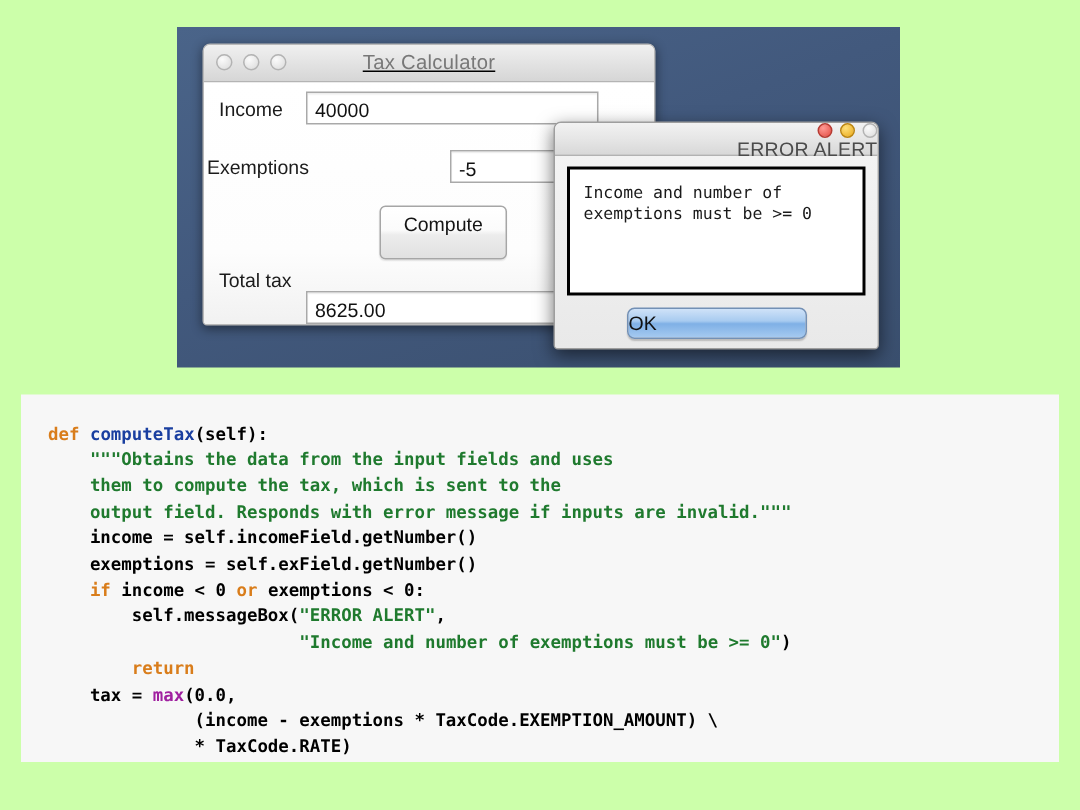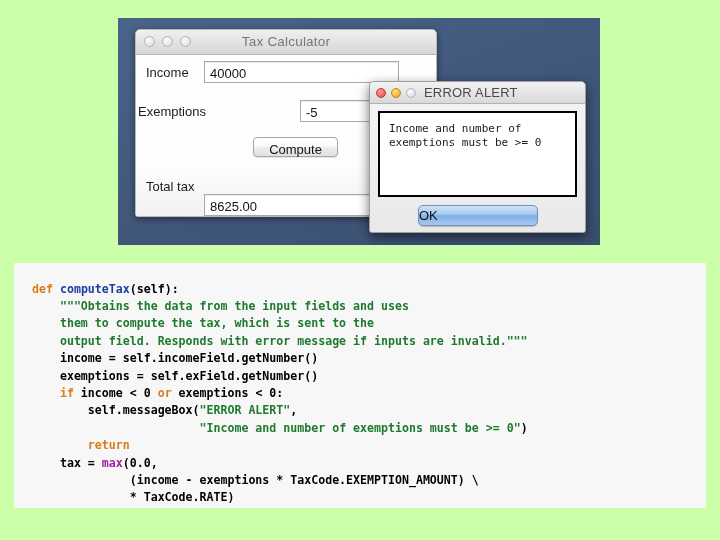--- a/index.html
+++ b/index.html
@@ -31,20 +31,21 @@
     position: absolute;
     left: 17px;
     top: 11px;
     width: 300px;
     height: 186px;
     background: #ffffff;
     box-shadow: 0 2px 7px rgba(0,0,0,0.45);
     border: 1px solid #b9b9b9;
     border-radius: 5px 5px 3px 3px;
     overflow: hidden;
+    text-decoration: underline;
   }
   #tax-titlebar {
     height: 24px;
     background: linear-gradient(to bottom, #f0f0f0 0%, #e3e3e3 50%, #d6d6d6 100%);
     border-bottom: 1px solid #b4b4b4;
     position: relative;
   }
   .traffic-lights {
     position: absolute;
     left: 8px;
@@ -102,21 +103,21 @@
 
   #label-income     { left: 10px; top: 10px; }
   #label-exemptions { left: 2px; top: 49px; }
   #label-totaltax   { left: 10px; top: 124px; }
 
   #compute-button {
     position: absolute;
     left: 117px;
     top: 82px;
     width: 85px;
-    height: 20px;
+    height: 36px;
     border: 1px solid #a6a6a6;
     border-radius: 4px;
     background: linear-gradient(to bottom, #ffffff 0%, #fbfbfb 45%, #ececec 55%, #e1e1e1 100%);
     font-size: 13px;
     color: #141414;
     text-align: center;
     line-height: 23px;
     box-shadow: 0 1px 1px rgba(0,0,0,0.10);
     box-sizing: border-box;
   }
@@ -133,21 +134,22 @@
     border-radius: 5px 5px 3px 3px;
     box-shadow: 0 4px 12px rgba(0,0,0,0.55);
     overflow: hidden;
   }
   #error-titlebar {
     height: 21px;
     background: linear-gradient(to bottom, #f2f2f2 0%, #e6e6e6 50%, #d8d8d8 100%);
     border-bottom: 1px solid #b2b2b2;
     position: relative;
     display: flex;
-    align-items: center;
+    align-items: flex-end;
+    flex-direction: column;
   }
   #error-titlebar .traffic-lights {
     position: static;
     margin-left: 6px;
     gap: 5px;
   }
   #error-titlebar .tl-dot { width: 10px; height: 10px; }
   #error-title {
     margin-left: 8px;
     font-size: 13px;

